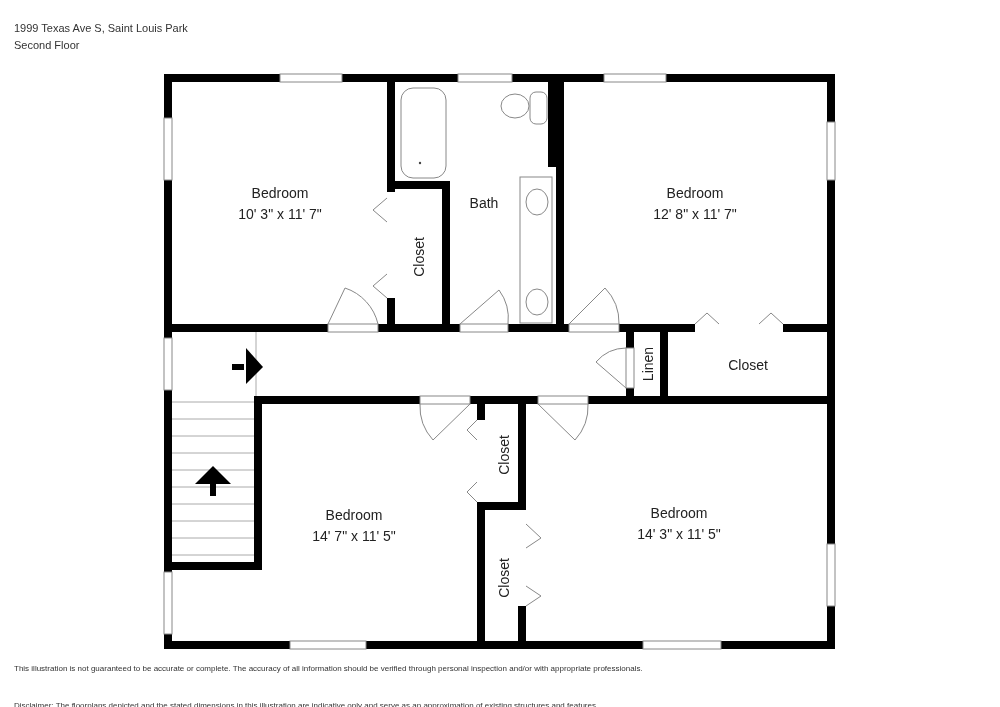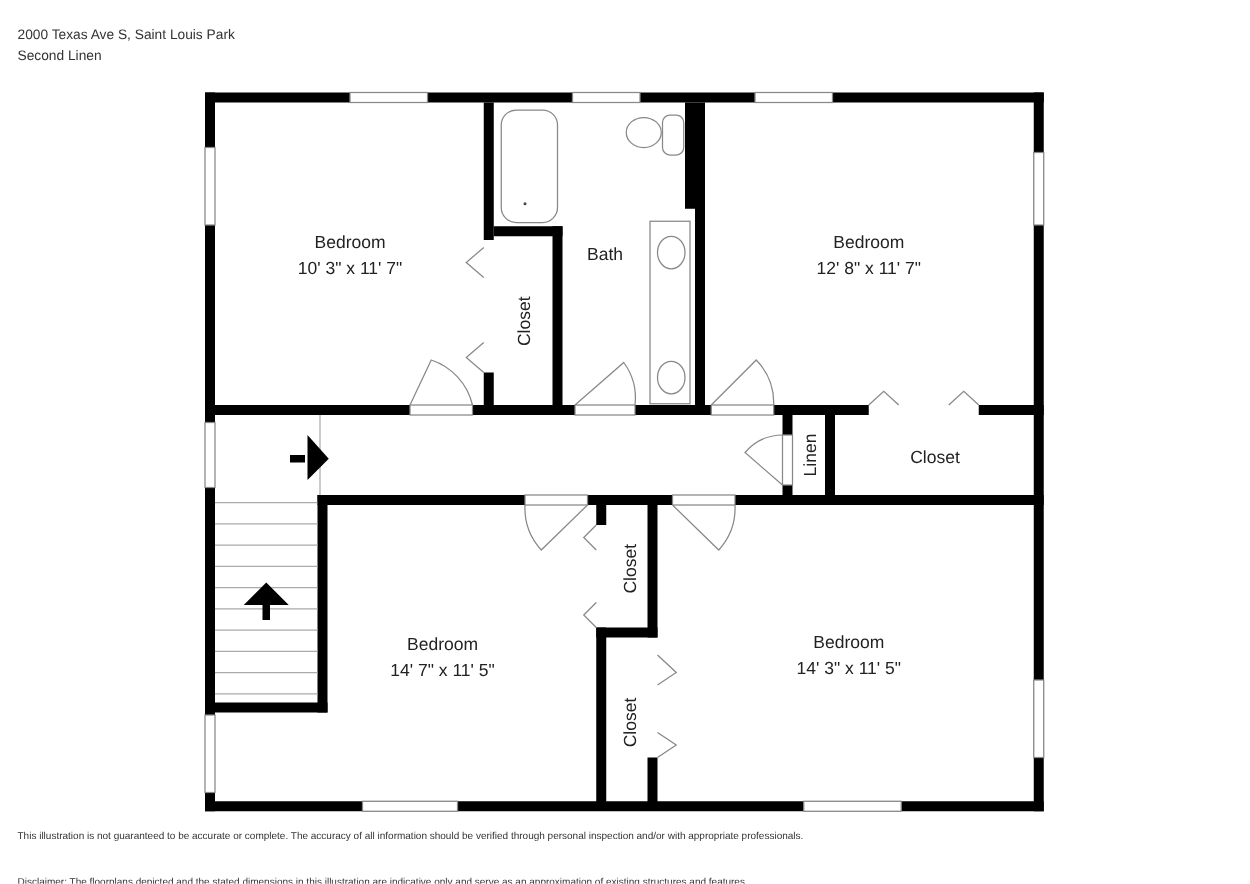--- a/index.html
+++ b/index.html
@@ -5,22 +5,22 @@
   html, body { margin: 0; padding: 0; background: #ffffff; }
   body { width: 1000px; height: 707px; position: relative; overflow: hidden; font-family: "Liberation Sans", sans-serif; color: #222; }
   .hdr { position: absolute; left: 14px; font-size: 11px; color: #333; }
   .disc { position: absolute; left: 14px; font-size: 8px; color: #333; white-space: nowrap; }
   svg { position: absolute; left: 0; top: 0; }
   .lbl { font-family: "Liberation Sans", sans-serif; font-size: 14px; fill: #222; text-anchor: middle; }
 </style>
 </head>
 <body>
 
-<div class="hdr" style="top:22px">2000 Texas Ave S, Saint Louis Park</div>
-<div class="hdr" style="top:39px">Second Linen</div>
+<div class="hdr" style="top:22px">1999 Texas Ave S, Saint Louis Park</div>
+<div class="hdr" style="top:39px">Second Floor</div>
 
 <svg width="1000" height="707" viewBox="0 0 1000 707">
   <g fill="#000">
 
     <rect x="164" y="74" width="671" height="8"></rect>
     <rect x="164" y="641" width="671" height="8"></rect>
     <rect x="164" y="74" width="8" height="575"></rect>
     <rect x="827" y="74" width="8" height="575"></rect>
 
     <rect x="164" y="324" width="531" height="8"></rect>

